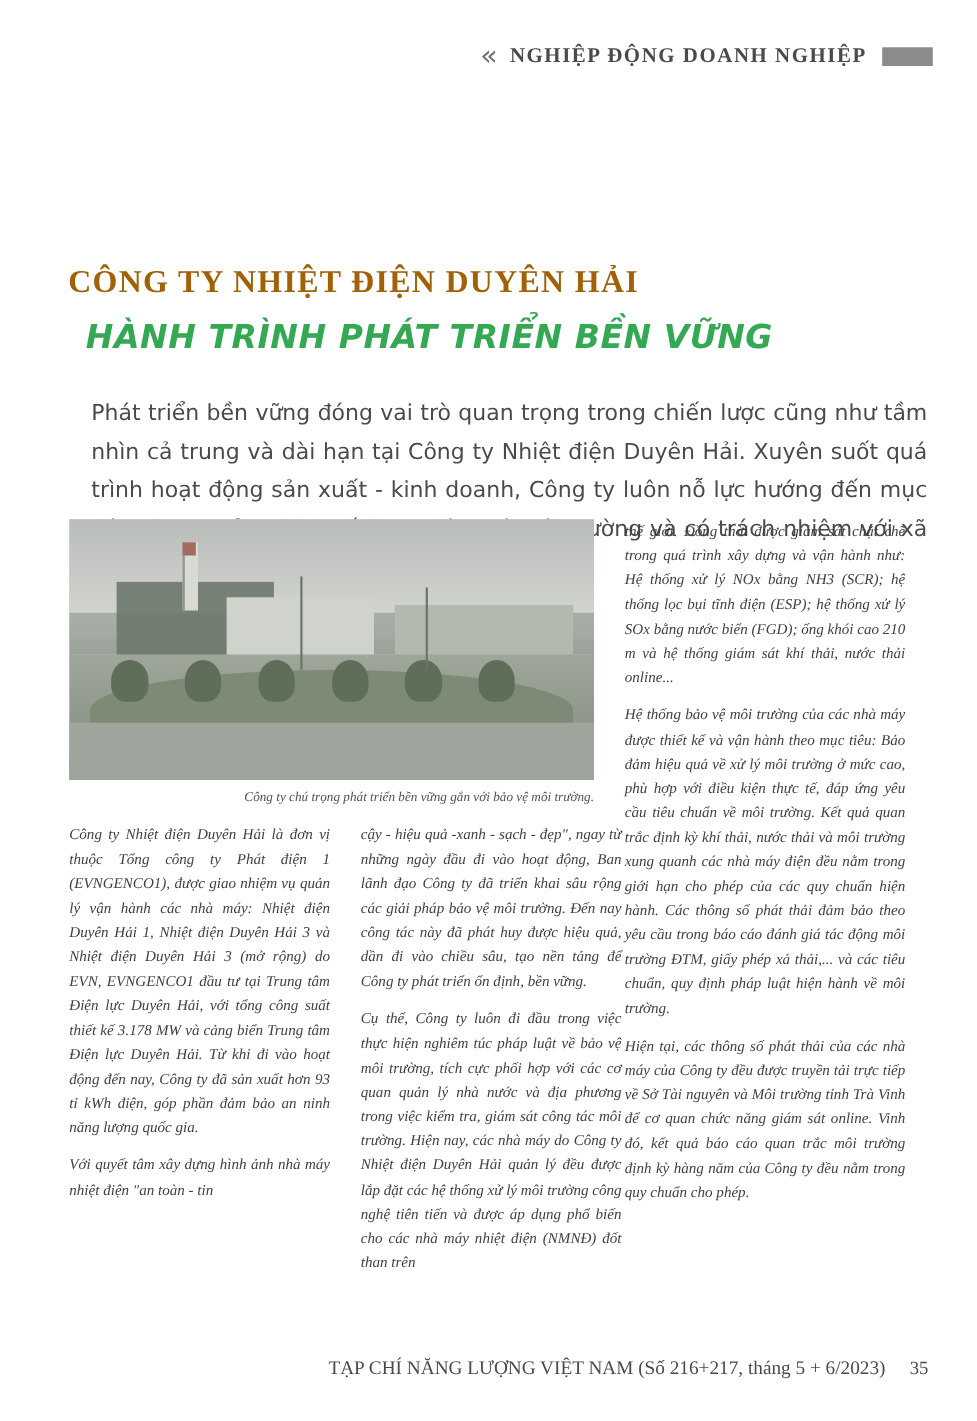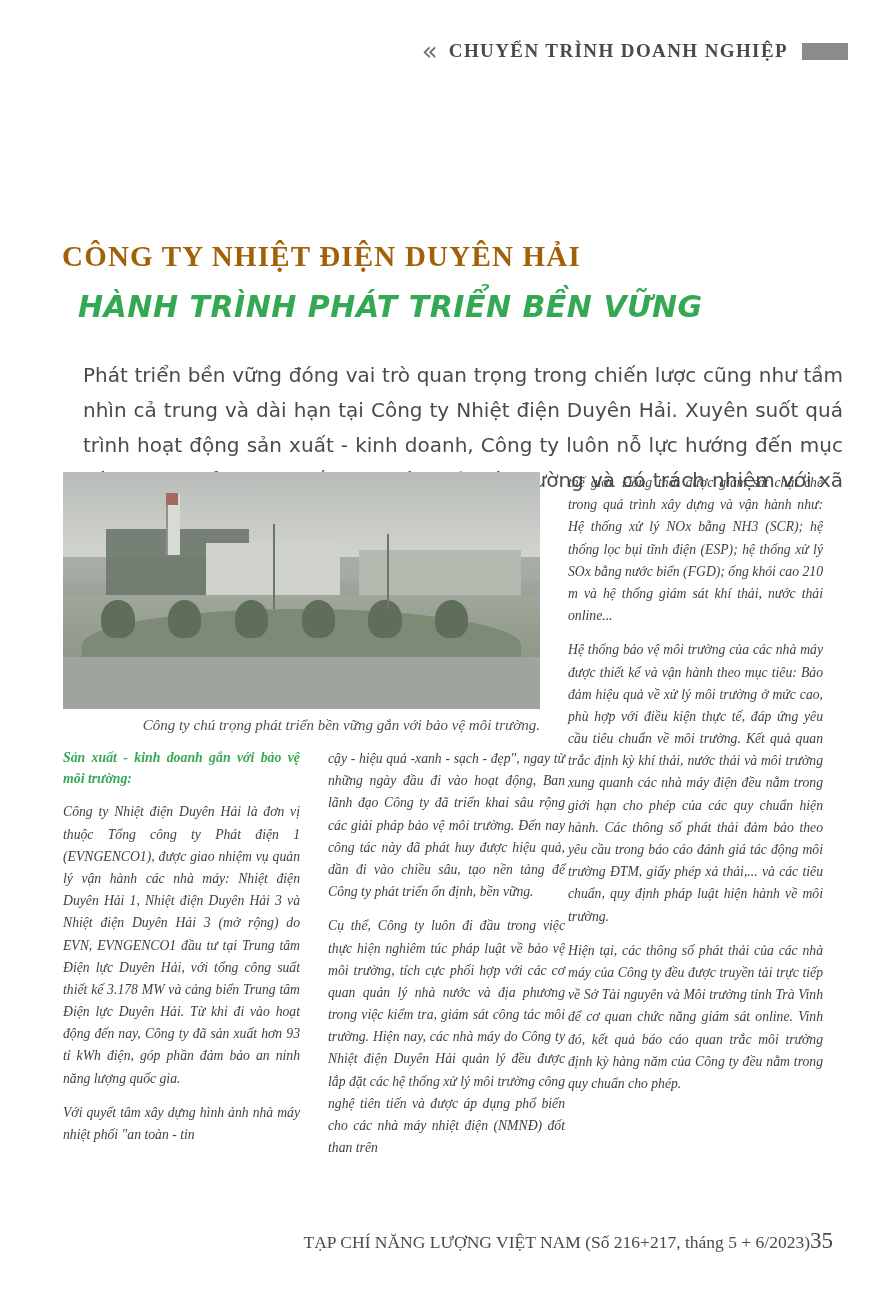--- a/index.html
+++ b/index.html
@@ -171,21 +171,21 @@
     border-radius: 50% 50% 40% 40%;
   }
   .ph-pole {
     position: absolute;
     width: 2px;
     background: #6d756a;
   }
   .caption {
     font-family: "Liberation Serif", serif;
     font-style: italic;
-    font-size: 15px;
+    font-size: 12px;
     color: #4f4f4f;
     text-align: right;
     margin-top: 8px;
   }
 
   
   .col {
     position: absolute;
     width: 240px;
     font-family: "Liberation Serif", serif;
@@ -204,46 +204,47 @@
     font-weight: bold;
     font-size: 13.8px;
     color: #34a853;
     line-height: 1.5;
     margin: 0 0 12px 0;
   }
 
   
   .footer {
     position: absolute;
-    left: 0; right: 11px;
+    left: 0; right: 0;
     bottom: 38px;
     display: flex;
     justify-content: flex-end;
     align-items: baseline;
+    gap: 22px;
     padding-right: 44px;
   }
   .footer-text {
     font-family: "Liberation Serif", serif;
     font-size: 17.5px;
     color: #4a4a4a;
   }
   .footer-page {
     font-family: "Liberation Serif", serif;
-    font-size: 23px;
+    font-size: 17px;
     color: #4a4a4a;
   }
 </style>
 </head>
 <body>
 
 <div class="page">
 
   <div class="header">
     <span class="header-chevrons">«</span>
-    <span class="header-title">CHUYỂN TRÌNH DOANH NGHIỆP</span>
+    <span class="header-title">NGHIỆP ĐỘNG DOANH NGHIỆP</span>
     <span class="header-block"></span>
   </div>
 
   <div class="title-area">
     <h1 class="main-title">CÔNG TY NHIỆT ĐIỆN DUYÊN HẢI</h1>
     <h2 class="sub-title">HÀNH TRÌNH PHÁT TRIỂN BỀN VỮNG</h2>
   </div>
 
   <div class="lead">Phát triển bền vững đóng vai trò quan trọng trong chiến lược cũng như tầm nhìn cả trung và dài hạn tại Công ty Nhiệt điện Duyên Hải. Xuyên suốt quá trình hoạt động sản xuất - kinh doanh, Công ty luôn nỗ lực hướng đến mục tiêu tăng trưởng kinh tế, hoạt động vì môi trường và có trách nhiệm với xã hội.</div>
 
@@ -265,23 +266,22 @@
       <div class="ph-bush" style="left:64%;"></div>
       <div class="ph-bush" style="left:78%;"></div>
       <div class="ph-pole" style="left:44%; top:22%; height:36%;"></div>
       <div class="ph-pole" style="left:68%; top:26%; height:32%;"></div>
       <div class="ph-road"></div>
     </div>
     <div class="caption">Công ty chú trọng phát triển bền vững gắn với bảo vệ môi trường.</div>
   </div>
 
   <div class="col col-left">
-    <p class="section-head">Sản xuất - kinh doanh gắn với bảo vệ môi trường:</p>
     <p>Công ty Nhiệt điện Duyên Hải là đơn vị thuộc Tổng công ty Phát điện 1 (EVNGENCO1), được giao nhiệm vụ quản lý vận hành các nhà máy: Nhiệt điện Duyên Hải 1, Nhiệt điện Duyên Hải 3 và Nhiệt điện Duyên Hải 3 (mở rộng) do EVN, EVNGENCO1 đầu tư tại Trung tâm Điện lực Duyên Hải, với tổng công suất thiết kế 3.178 MW và cảng biển Trung tâm Điện lực Duyên Hải. Từ khi đi vào hoạt động đến nay, Công ty đã sản xuất hơn 93 tỉ kWh điện, góp phần đảm bảo an ninh năng lượng quốc gia.</p>
-    <p>Với quyết tâm xây dựng hình ảnh nhà máy nhiệt phối "an toàn - tin</p>
+    <p>Với quyết tâm xây dựng hình ảnh nhà máy nhiệt điện "an toàn - tin</p>
   </div>
 
   <div class="col col-mid">
     <p>cậy - hiệu quả -xanh - sạch - đẹp", ngay từ những ngày đầu đi vào hoạt động, Ban lãnh đạo Công ty đã triển khai sâu rộng các giải pháp bảo vệ môi trường. Đến nay công tác này đã phát huy được hiệu quả, dần đi vào chiều sâu, tạo nền tảng để Công ty phát triển ổn định, bền vững.</p>
     <p>Cụ thể, Công ty luôn đi đầu trong việc thực hiện nghiêm túc pháp luật về bảo vệ môi trường, tích cực phối hợp với các cơ quan quản lý nhà nước và địa phương trong việc kiểm tra, giám sát công tác môi trường. Hiện nay, các nhà máy do Công ty Nhiệt điện Duyên Hải quản lý đều được lắp đặt các hệ thống xử lý môi trường công nghệ tiên tiến và được áp dụng phổ biến cho các nhà máy nhiệt điện (NMNĐ) đốt than trên</p>
   </div>
 
   <div class="col col-right">
     <p>thế giới. Đồng thời được giám sát chặt chẽ trong quá trình xây dựng và vận hành như: Hệ thống xử lý NOx bằng NH3 (SCR); hệ thống lọc bụi tĩnh điện (ESP); hệ thống xử lý SOx bằng nước biển (FGD); ống khói cao 210 m và hệ thống giám sát khí thải, nước thải online...</p>
     <p>Hệ thống bảo vệ môi trường của các nhà máy được thiết kế và vận hành theo mục tiêu: Bảo đảm hiệu quả về xử lý môi trường ở mức cao, phù hợp với điều kiện thực tế, đáp ứng yêu cầu tiêu chuẩn về môi trường. Kết quả quan trắc định kỳ khí thải, nước thải và môi trường xung quanh các nhà máy điện đều nằm trong giới hạn cho phép của các quy chuẩn hiện hành. Các thông số phát thải đảm bảo theo yêu cầu trong báo cáo đánh giá tác động môi trường ĐTM, giấy phép xả thải,... và các tiêu chuẩn, quy định pháp luật hiện hành về môi trường.</p>

